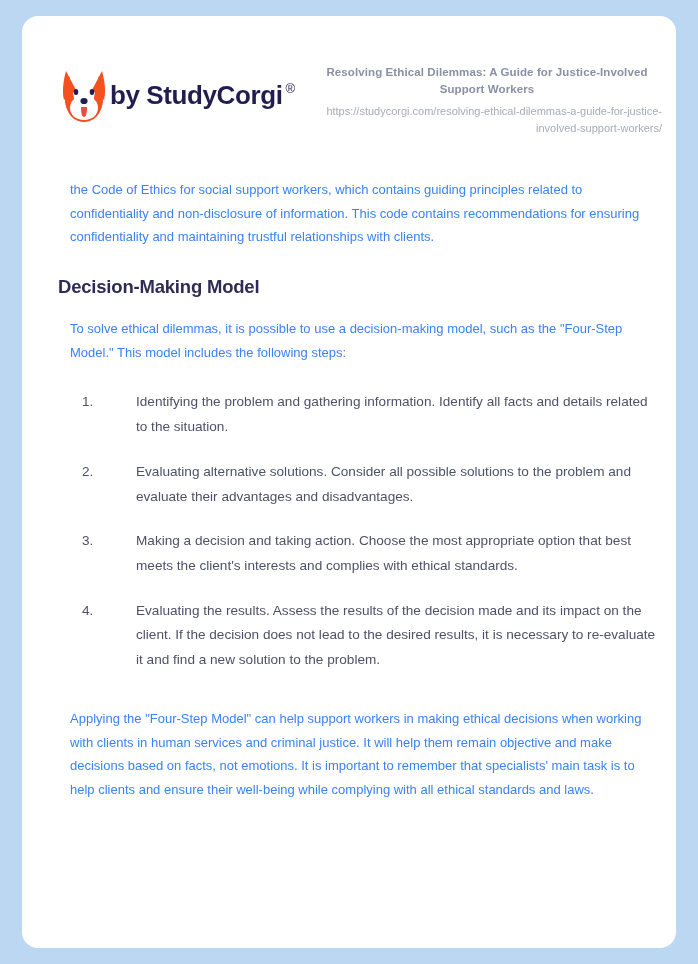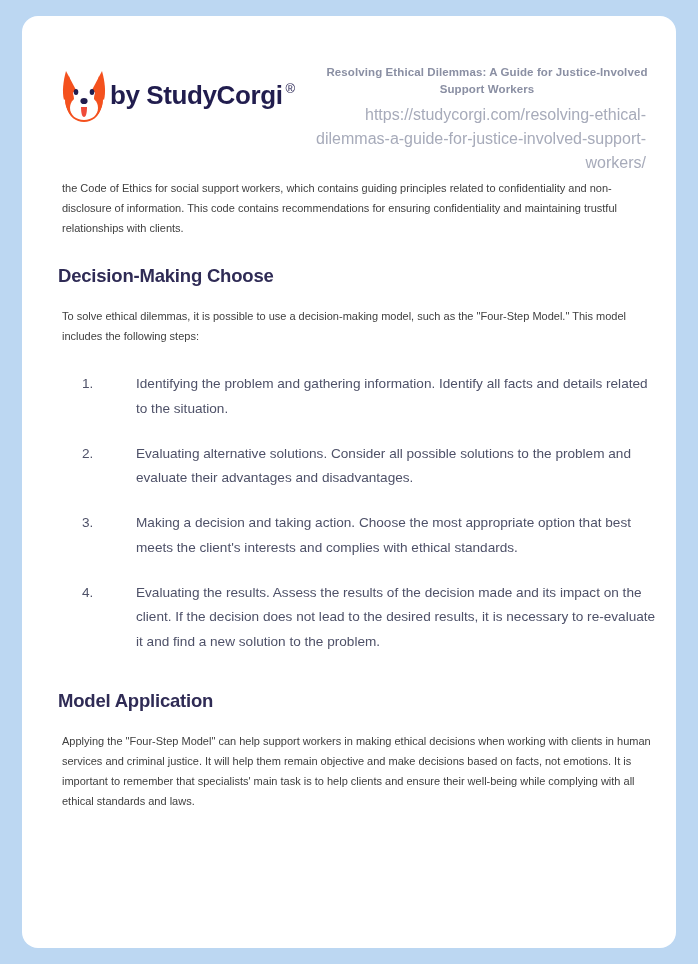--- a/index.html
+++ b/index.html
@@ -75,40 +75,40 @@
   .header-title {
     font-size: 11.5px;
     font-weight: bold;
     color: #8a8fa3;
     line-height: 1.45;
     letter-spacing: 0.1px;
     margin: 0;
     text-align: center;
   }
   .header-url {
-    font-size: 16px;
+    font-size: 11px;
     color: #a7abba;
     line-height: 1.5;
-    margin: 6px 16px 0 0;
+    margin: 6px 0 0 0;
     word-break: break-word;
     text-align: right;
   }
 
   
   .doc-body {
     position: absolute;
     left: 36px;
     top: 162px;
     width: 600px;
   }
   .para {
-    font-size: 11px;
+    font-size: 13px;
     line-height: 1.82;
-    color: #404040;
-    margin: 0 0 26px 4px;
+    color: #3b82f6;
+    margin: 0 0 26px 12px;
   }
   .section-heading {
     font-size: 18.5px;
     font-weight: bold;
     color: #2f2b55;
     letter-spacing: -0.2px;
     margin: 0 0 18px 0;
     line-height: 1.3;
   }
   .num-list {
@@ -168,21 +168,21 @@
       <p class="header-title">Resolving Ethical Dilemmas: A Guide for Justice-Involved Support Workers</p>
       <p class="header-url">https://studycorgi.com/resolving-ethical-dilemmas-a-guide-for-justice-involved-support-workers/</p>
     </div>
 
   </div>
 
   <div class="doc-body">
 
     <p class="para">the Code of Ethics for social support workers, which contains guiding principles related to confidentiality and non-disclosure of information. This code contains recommendations for ensuring confidentiality and maintaining trustful relationships with clients.</p>
 
-    <h2 class="section-heading">Decision-Making Choose</h2>
+    <h2 class="section-heading">Decision-Making Model</h2>
 
     <p class="para">To solve ethical dilemmas, it is possible to use a decision-making model, such as the "Four-Step Model." This model includes the following steps:</p>
 
     <ol class="num-list">
       <li class="num-item">
         <span class="num-marker">1.</span>
         <span class="num-text">Identifying the problem and gathering information. Identify all facts and details related to the situation.</span>
       </li>
       <li class="num-item">
         <span class="num-marker">2.</span>
@@ -193,19 +193,18 @@
         <span class="num-text">Making a decision and taking action. Choose the most appropriate option that best meets the client's interests and complies with ethical standards.</span>
       </li>
       <li class="num-item">
         <span class="num-marker">4.</span>
         <span class="num-text">Evaluating the results. Assess the results of the decision made and its impact on the client. If the decision does not lead to the desired results, it is necessary to re-evaluate it and find a new solution to the problem.</span>
       </li>
     </ol>
 
     <div class="block-gap"></div>
 
-    <h2 class="section-heading">Model Application</h2>
 
     <p class="para">Applying the "Four-Step Model" can help support workers in making ethical decisions when working with clients in human services and criminal justice. It will help them remain objective and make decisions based on facts, not emotions. It is important to remember that specialists' main task is to help clients and ensure their well-being while complying with all ethical standards and laws.</p>
 
   </div>
 
 </div>
 
 </body></html>

